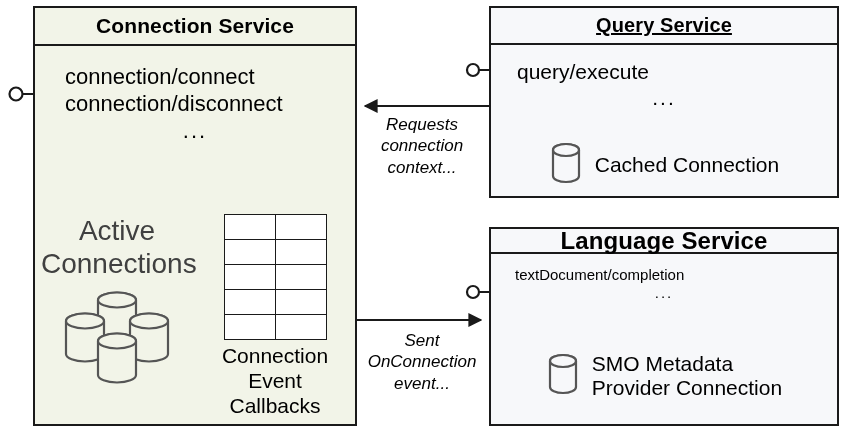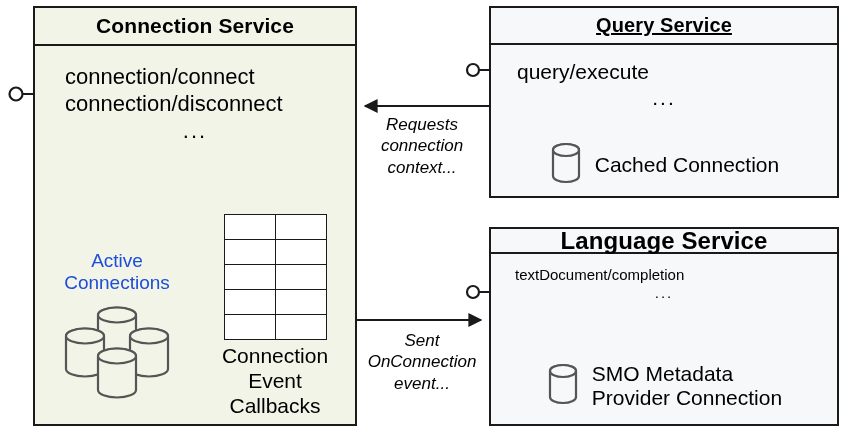--- a/index.html
+++ b/index.html
@@ -78,24 +78,23 @@
 
   
   #active-connections {
     position: absolute;
     left: 6px;
     top: 168px;
     width: 152px;
     text-align: center;
   }
   #active-connections .group-label {
-    font-size: 19px;
+    font-size: 28px;
     line-height: 1.18;
-    color: #1d4ed8;
-    margin-top: 36px;
+    color: #404040;
   }
   #active-connections .cyl-cluster {
     margin-top: 8px;
     display: flex;
     justify-content: center;
   }
 
   
   #event-callbacks {
     position: absolute;
@@ -155,21 +154,21 @@
     justify-content: center;
     gap: 12px;
   }
   .db-row .db-label {
     font-size: 21px;
     color: #000000;
     line-height: 1.16;
     text-align: left;
   }
   #qs-db { top: 96px; }
-  #ls-db { top: 108px; }
+  #ls-db { top: 98px; }
 
   
   #language-service {
     left: 489px;
     top: 227px;
     width: 350px;
     height: 199px;
     background: #f7f8fa;
   }
   #language-service .svc-header {

